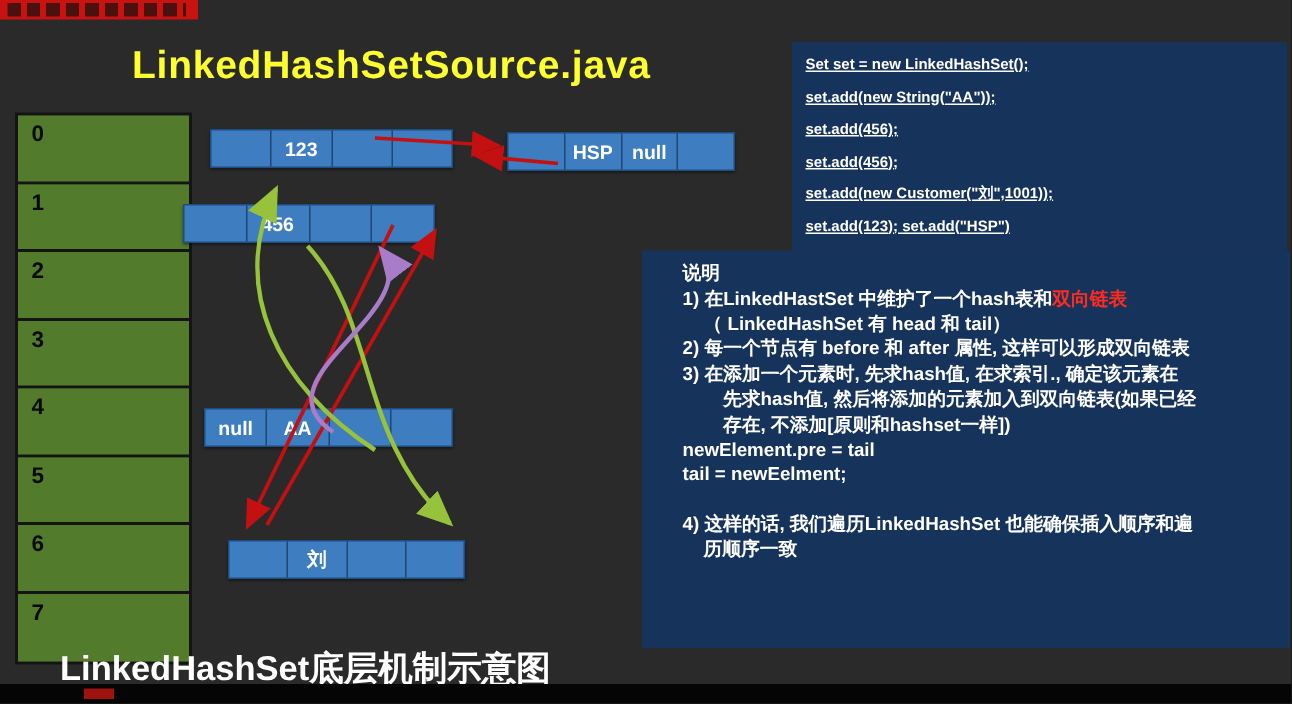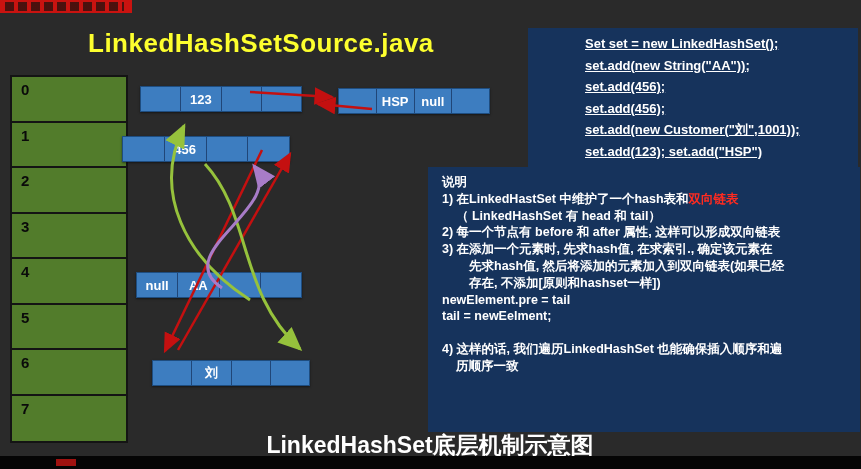--- a/index.html
+++ b/index.html
@@ -18,32 +18,32 @@
      color:#0a0a0a; font-weight:bold; font-size:15px; padding:4px 0 0 9px; }
   .array-row:last-child { border-bottom:none; }
 
   .node { position:absolute; display:flex; background:#3d7dc0; border:1px solid #1e4d80;
      color:#fff; font-weight:bold; font-size:13px; box-shadow:0 1px 2px rgba(0,0,0,.5); }
   .node .cell { flex:1; display:flex; align-items:center; justify-content:center;
      border-right:1px solid rgba(10,25,60,.55); overflow:hidden; }
   .node .cell:last-child { border-right:none; }
 
   .codebox { position:absolute; left:528px; top:28px; width:330px; background:#16335c; padding:5px 9px 7px; }
-  .code-line { color:#fff; font-weight:bold; font-size:13px; line-height:21.5px;
-     text-decoration:underline; white-space:nowrap;margin-left:48px; }
+  .code-line { color:#fff; font-weight:bold; font-size:10px; line-height:21.5px;
+     text-decoration:underline; white-space:nowrap; }
 
   .notebox { position:absolute; left:428px; top:167px; width:432px; height:265px; background:#16335c;
-     padding:7px 14px; color:#fff; font-weight:bold; font-size:12.5px; line-height:16.8px; }
+     padding:7px 27px; color:#fff; font-weight:bold; font-size:12.5px; line-height:16.8px; }
   .note-line { white-space:nowrap; }
   .ind1 { padding-left:14px; }
   .ind2 { padding-left:27px; }
   .red { color:#ff2b20; }
   .spacer { height:16px; }
 
-  .bottom-title { position:absolute; left:40px; top:430px; width:780px; text-align:center;
+  .bottom-title { position:absolute; left:40px; top:430px; width:780px; text-align:left;
      font-size:23px; font-weight:bold; color:#fff; }
   .bottom-bar { position:absolute; left:0; bottom:0; width:100%; height:13px; background:#050505; }
   .bottom-red { position:absolute; left:56px; bottom:3px; width:20px; height:7px; background:#a01210; }
 
   .arrows { position:absolute; left:0; top:0; width:861px; height:469px; pointer-events:none; }
 </style>
 </head>
 <body>
 
 <div class="slide">

